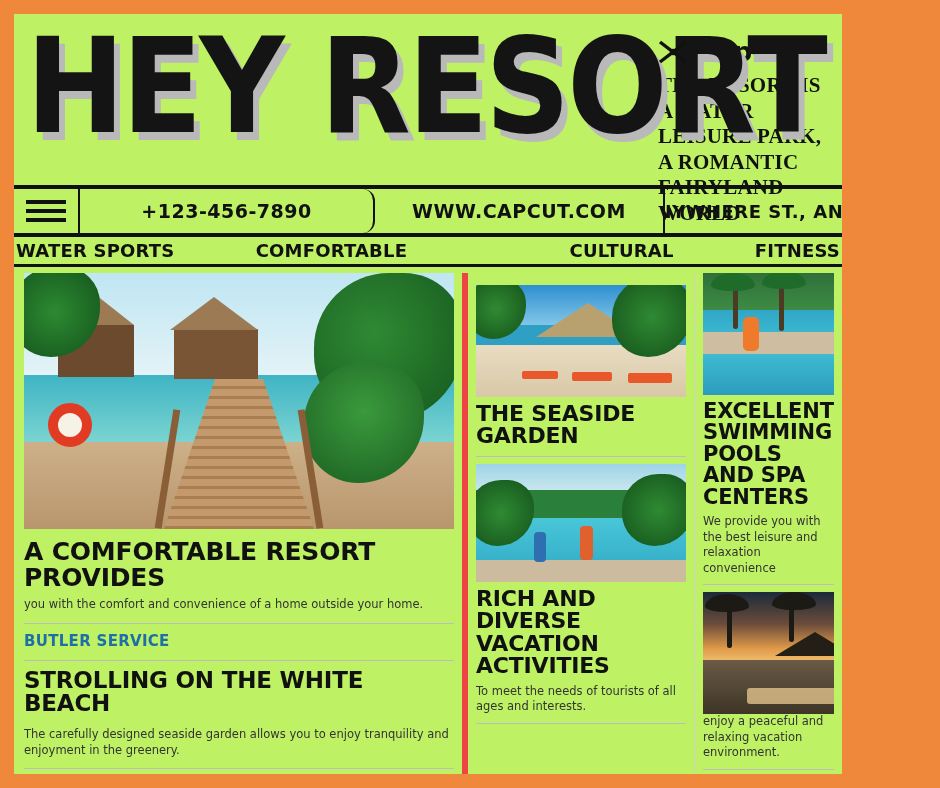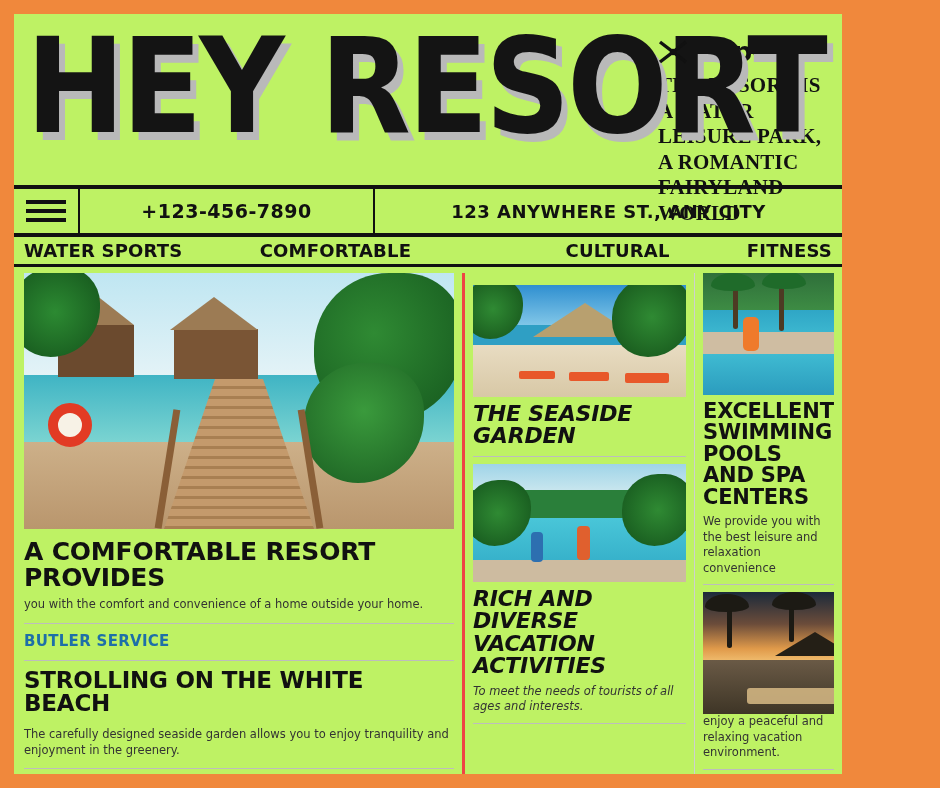--- a/index.html
+++ b/index.html
@@ -106,30 +106,30 @@
     font-family: "DejaVu Sans", sans-serif;
     font-weight: 700;
     font-size: 19px;
     letter-spacing: 0.5px;
     color: #111;
     border-right: 2px solid #111;
     white-space: nowrap;
     overflow: hidden;
   }
   .info-cell:last-child { border-right: 0; }
-  .info-cell.phone { flex: 0 0 295px; }
+  .info-cell.phone { flex: 0 0 295px; border-radius: 12px; }
   .info-cell.web { flex: 0 0 290px; }
   .info-cell.addr { font-size: 18px; }
 
   
   .navbar {
     display: flex;
     align-items: center;
     height: 30px;
-    padding: 0 10px;
+    padding: 0 2px;
     border-bottom: 3px solid #111;
     justify-content: center;
   }
   .nav-item {
     font-family: "DejaVu Sans", sans-serif;
     font-weight: 700;
     font-size: 18px;
     letter-spacing: 0.2px;
     color: #111;
     white-space: nowrap;
@@ -137,21 +137,21 @@
   .nav-spacer { flex: 1 1 auto; }
 
   
   .content {
     display: flex;
     gap: 0;
     padding: 6px 0 0 0;
     height: calc(760px - 175px - 48px - 30px);
   }
   .col-left { width: 448px; flex: 0 0 448px; padding: 0 8px 0 10px; }
-  .col-mid  { width: 232px; flex: 0 0 232px; padding: 12px 8px 0 8px; border-left: 3px solid #ef4444; font-style: italic; }
+  .col-mid  { width: 232px; flex: 0 0 232px; padding: 12px 8px 0 8px; border-left: 6px solid #ef4444; }
   .col-right{ flex: 1 1 auto; padding: 0 10px 0 8px; border-left: 1px solid #cfcfcf; }
 
   .photo {
     position: relative;
     width: 100%;
     overflow: hidden;
     background: #2f7f9e;
   }
   .photo.lead  { height: 256px; }
   .photo.mid1  { height: 112px; }
@@ -254,20 +254,21 @@
     </div>
   </div>
 
   <div class="infobar">
     <div class="hamburger">
       <span></span>
       <span></span>
       <span></span>
     </div>
     <div class="info-cell phone">+123-456-7890</div>
+    <div class="info-cell web">WWW.CAPCUT.COM</div>
     <div class="info-cell addr">123 ANYWHERE ST., ANY CITY</div>
   </div>
 
   <div class="navbar">
     <div class="nav-item">WATER SPORTS</div>
     <div class="nav-spacer"></div>
     <div class="nav-item">COMFORTABLE</div>
     <div class="nav-spacer"></div>
     <div class="nav-spacer"></div>
     <div class="nav-item">CULTURAL</div>

